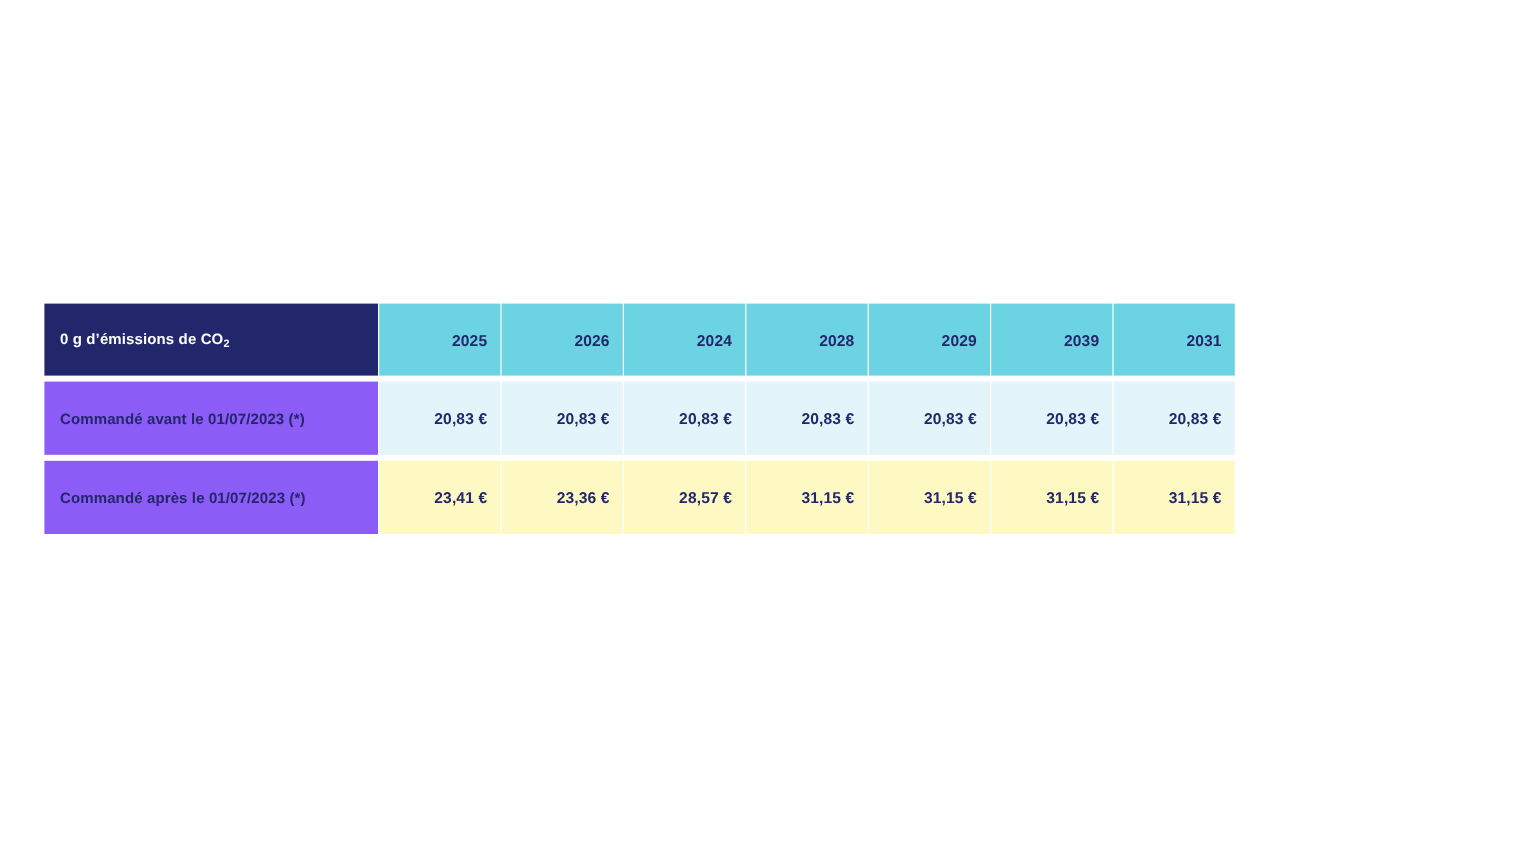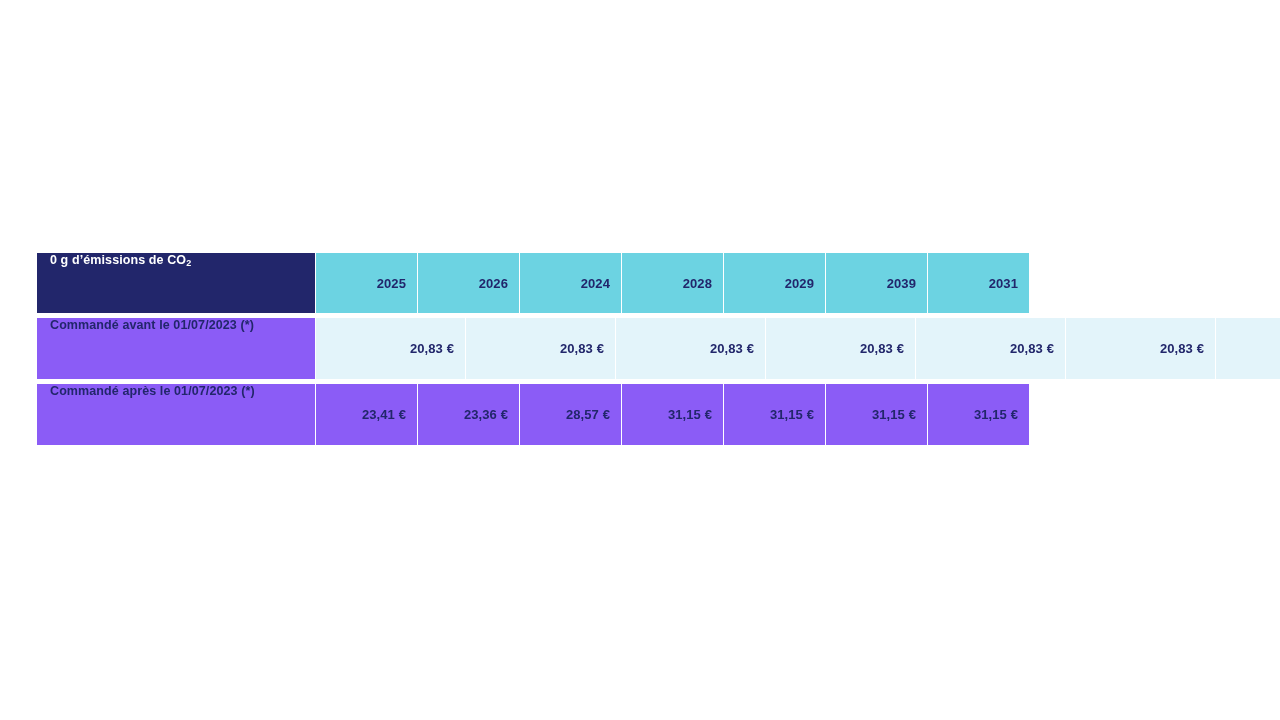--- a/index.html
+++ b/index.html
@@ -32,21 +32,21 @@
     align-items: stretch;
     margin-bottom: 5px;
   }
   .table-row:last-child { margin-bottom: 0; }
 
   .label-cell {
     width: 253px;
     min-width: 253px;
     padding: 0 12px 0 13px;
     display: flex;
-    align-items: flex-start;
+    align-items: center;
     box-sizing: content-box;
     font-size: 12.5px;
     font-weight: bold;
     letter-spacing: 0.1px;
   }
 
   .head-row .label-cell {
     background: #22266b;
     color: #ffffff;
     height: 60px;
@@ -74,25 +74,24 @@
   }
 
   .head-row .value-cell {
     background: #6cd3e2;
     height: 60px;
   }
 
   .cell-light {
     background: #e3f4fa;
     height: 61px;
-    padding-left: 48px;
   }
 
   .cell-red {
-    background: #8b5cf6;
+    background: #fef9c3;
     height: 61px;
   }
 
   .sub { font-size: 0.72em; vertical-align: -0.22em; }
 </style>
 </head>
 <body>
 
 <div id="page">
 

